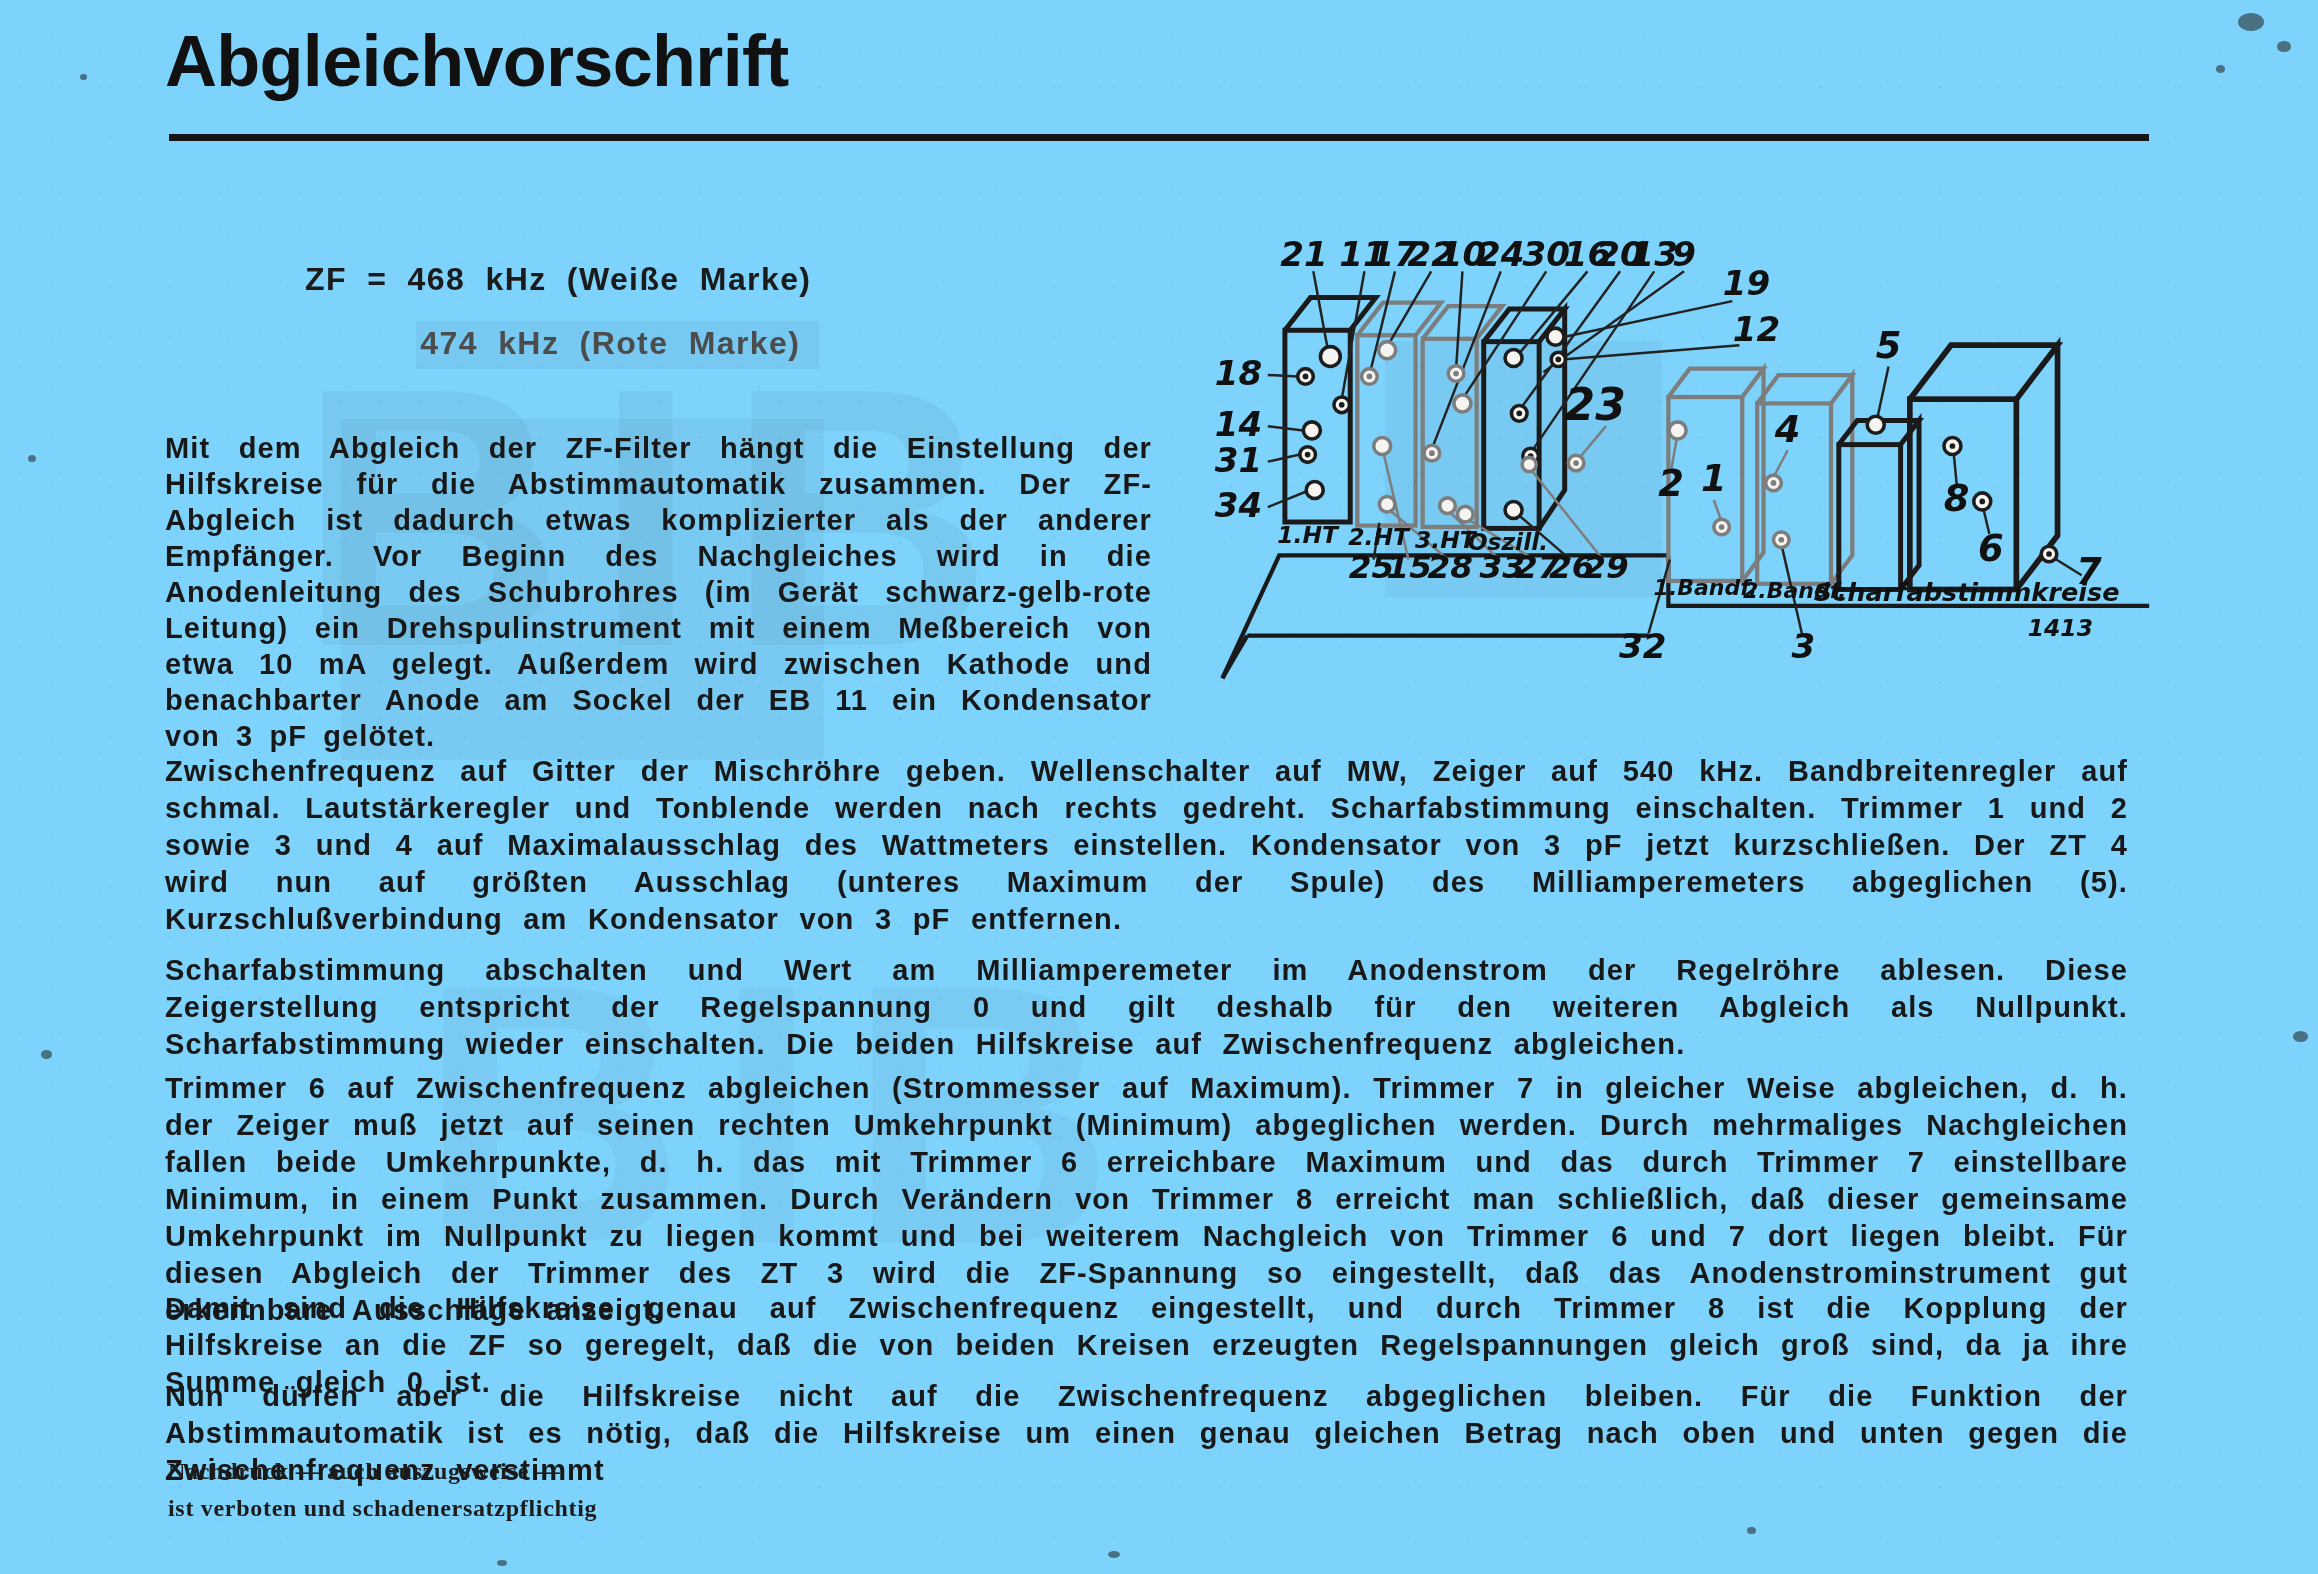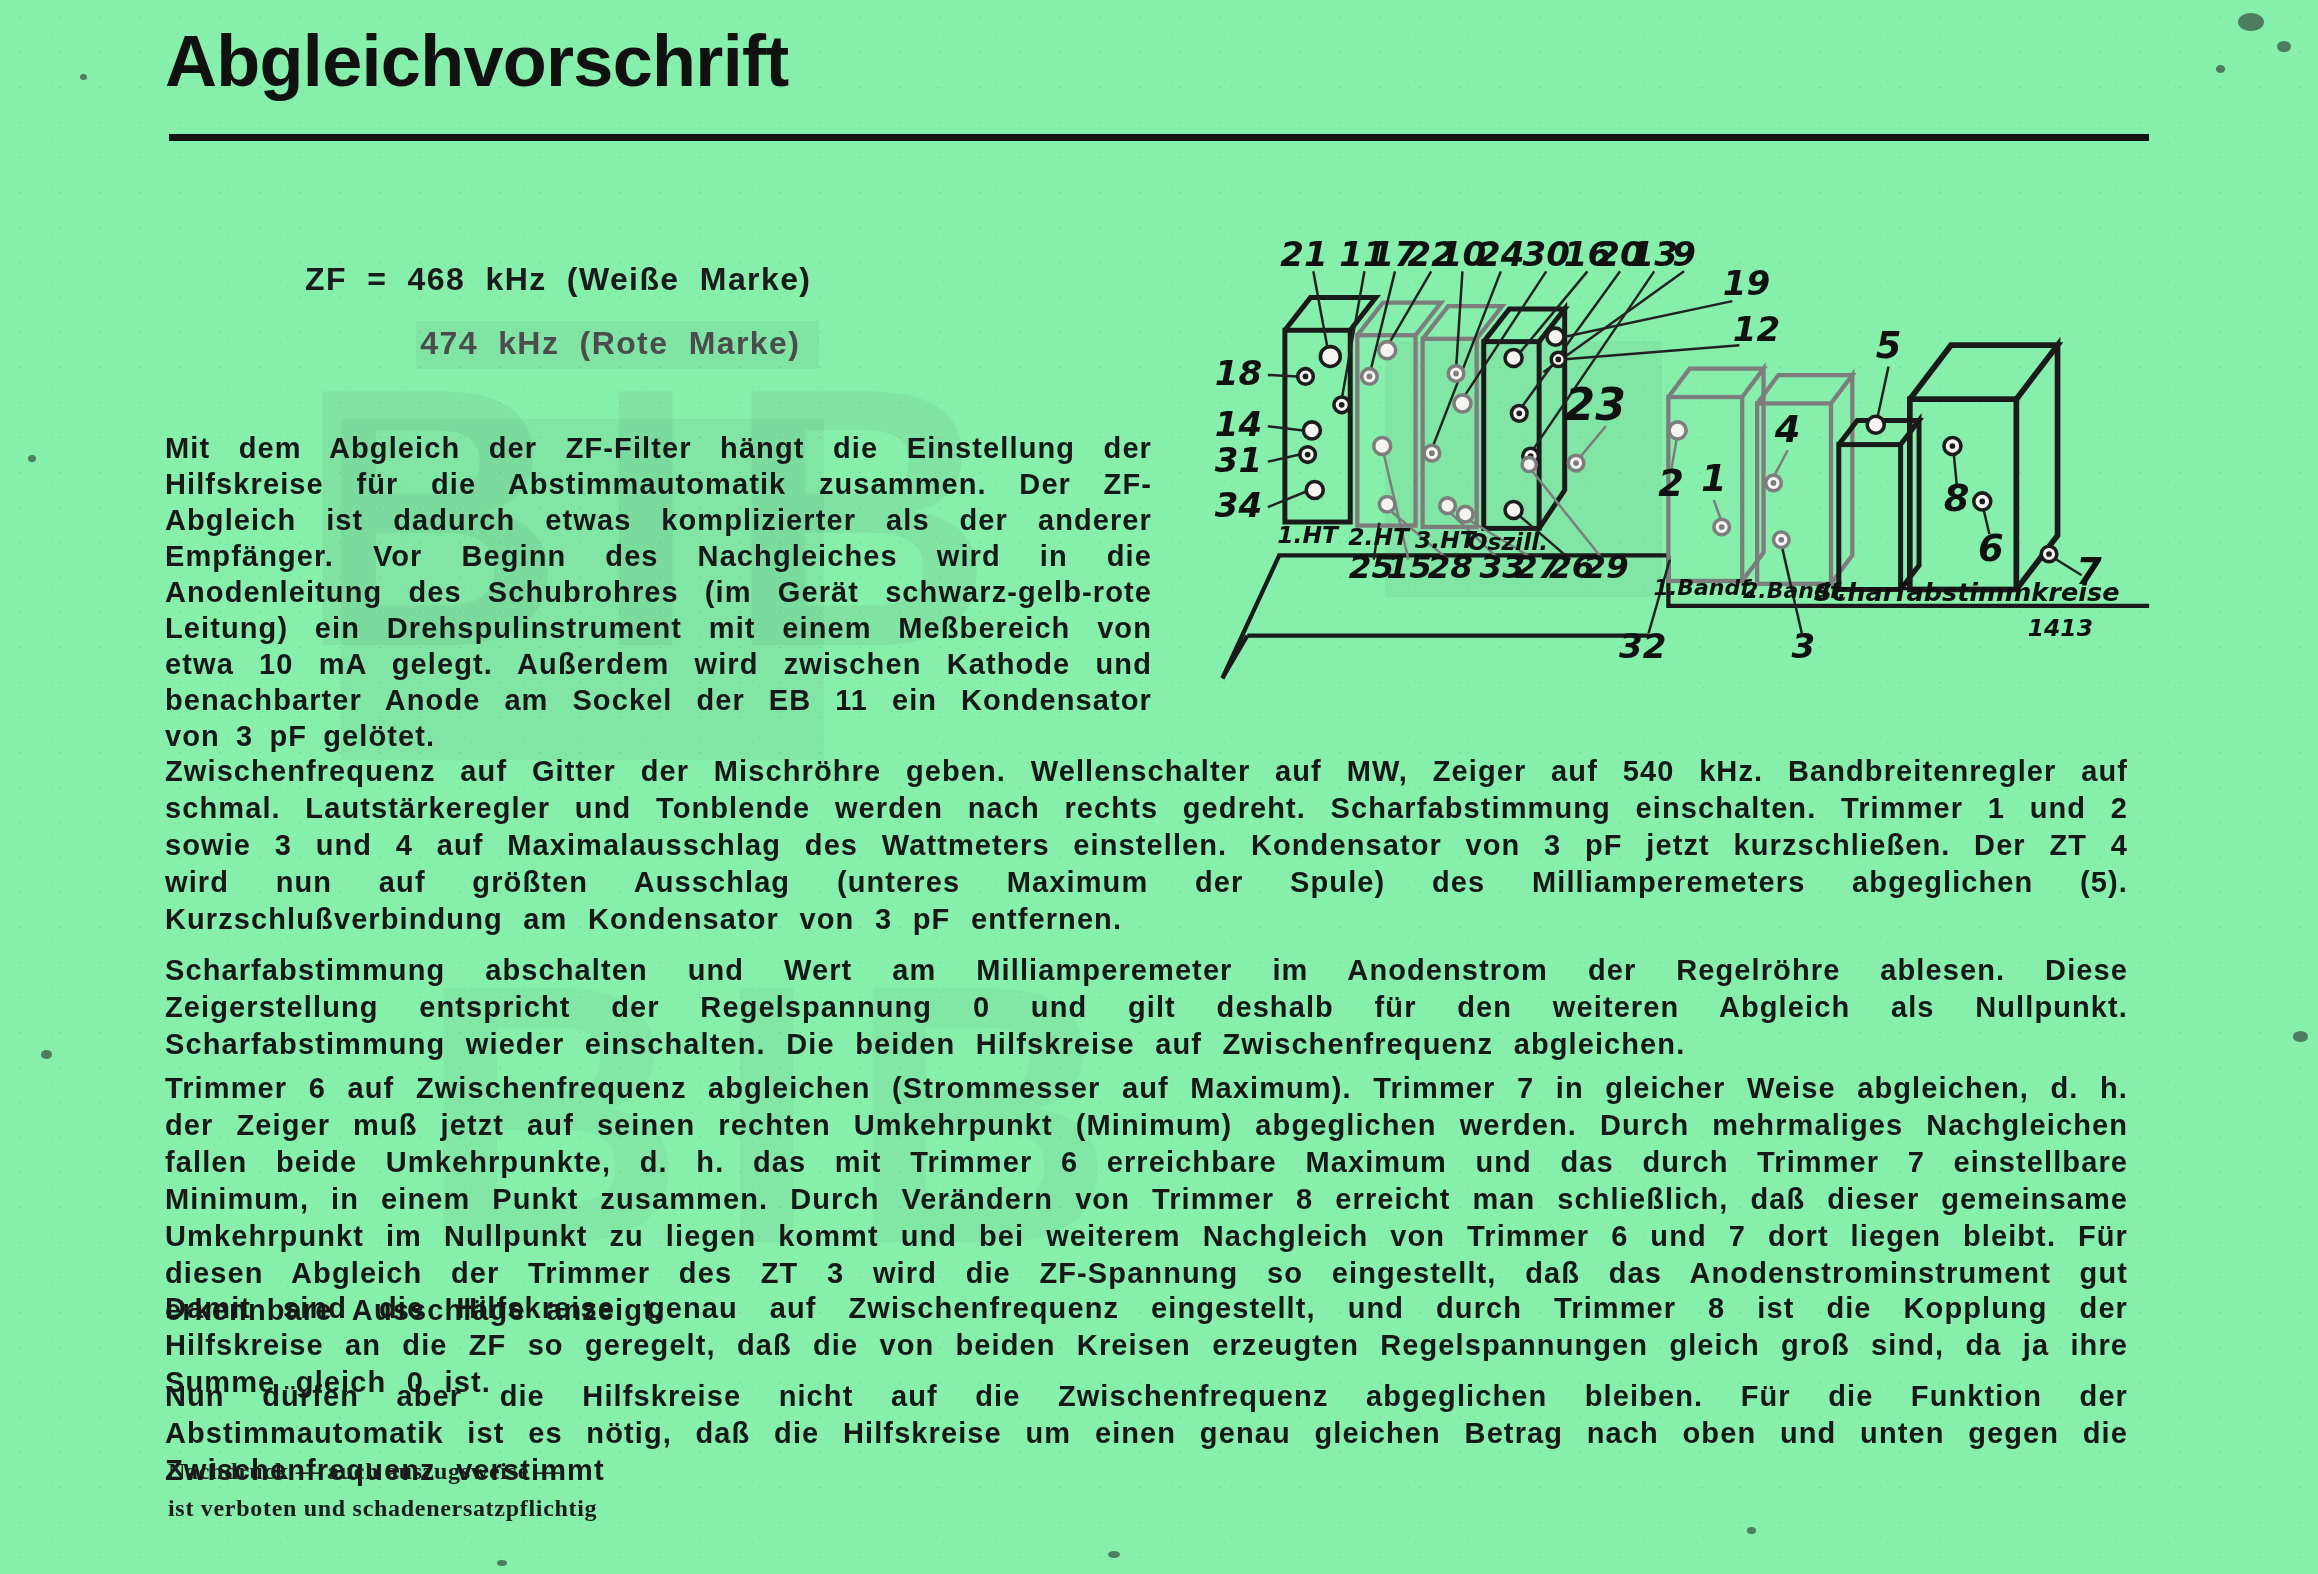--- a/index.html
+++ b/index.html
@@ -1,20 +1,20 @@
 <!DOCTYPE html>
 <html lang="de" style="font-size:11.4px"><head>
 <meta charset="utf-8">
 <style>
   html,body{margin:0;padding:0;}
   body{background:#888;}
   #page{
     position:relative;
     width:2319px;height:1574px;
-    background:#86efac;
+    background:#7dd3fc;
     overflow:hidden;
     font-family:"Liberation Sans",sans-serif;
     color:#161616;
   }
   
   #page::after{
     content:"";position:absolute;inset:0;pointer-events:none;
     background-image:
       radial-gradient(rgba(0,0,0,.10) 0.8px, transparent 1.1px),
       radial-gradient(rgba(0,0,0,.07) 0.7px, transparent 1.1px);

